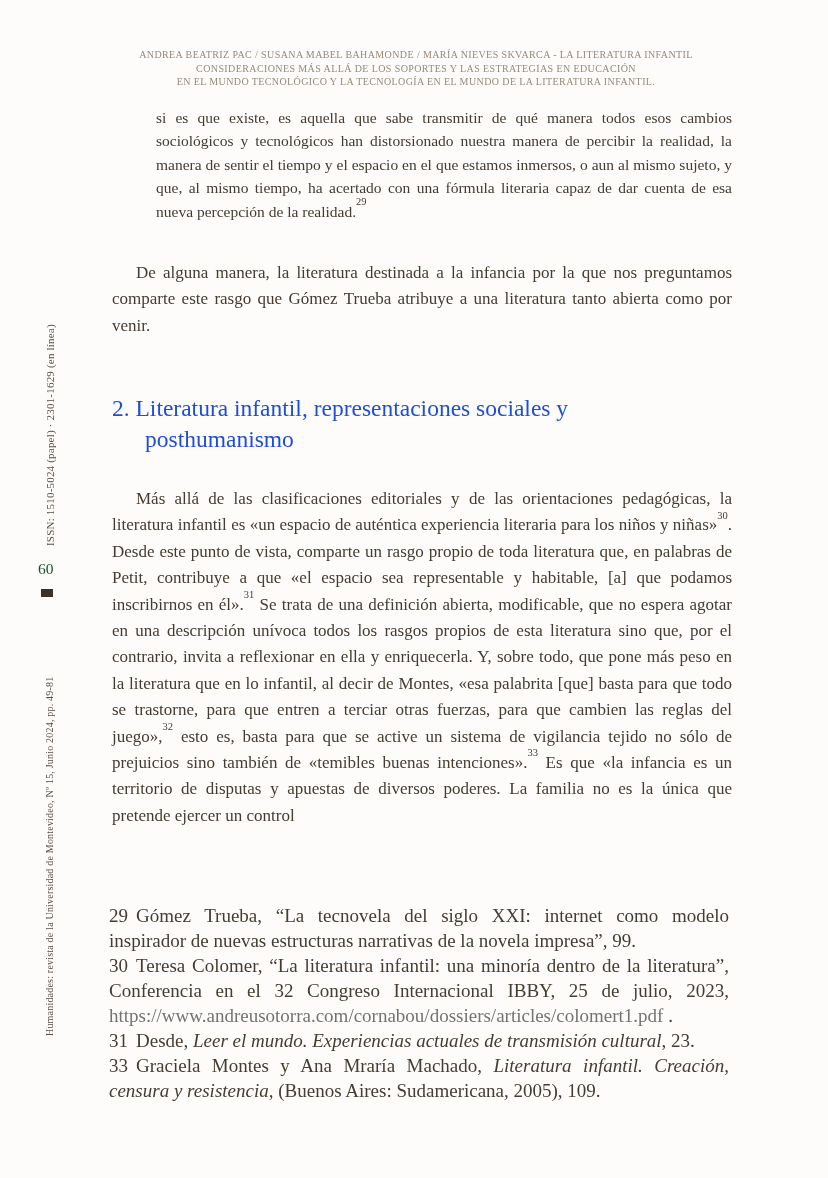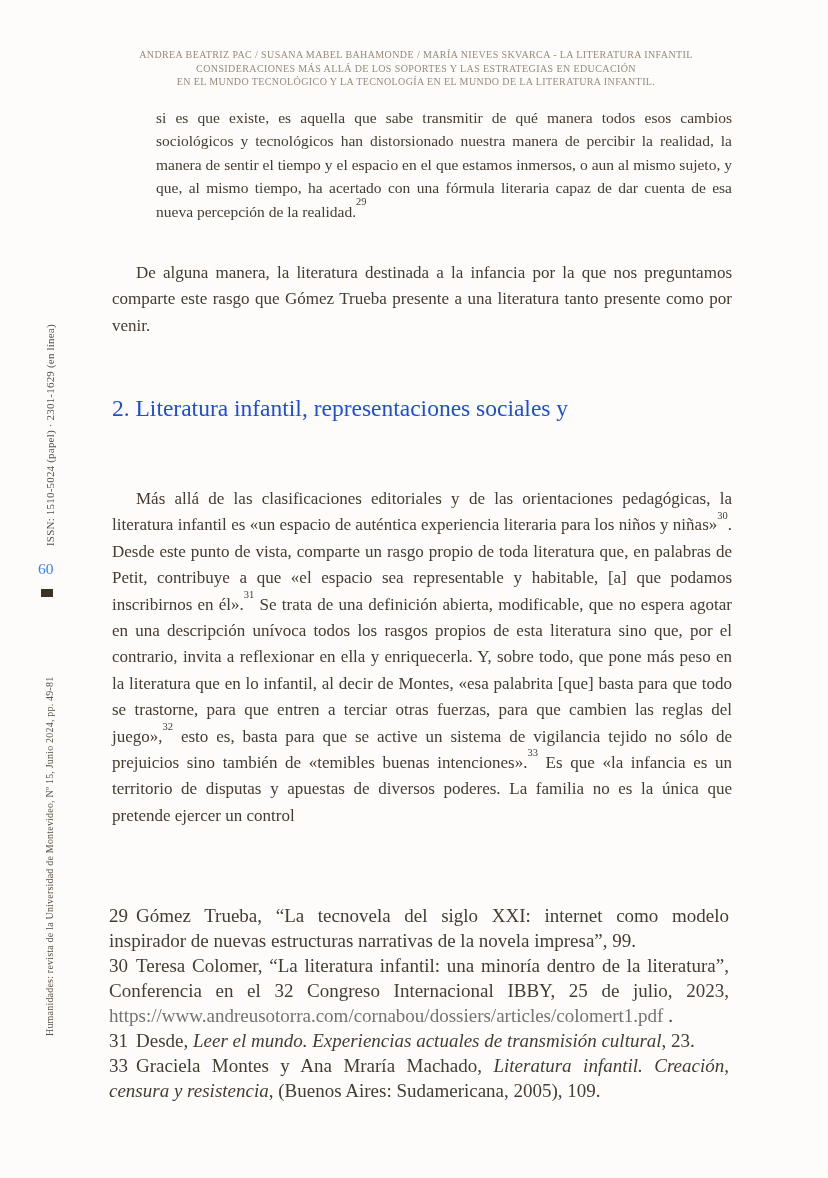--- a/index.html
+++ b/index.html
@@ -29,21 +29,21 @@
     position: absolute;
     transform-origin: 0 0;
     transform: rotate(-90deg);
     white-space: nowrap;
     color: #5a5046;
   }
   .sidebar-issn { left: 44px; top: 546px; font-size: 11px; letter-spacing: 0.2px; }
   .sidebar-journal { left: 44px; top: 1036px; font-size: 10px; letter-spacing: 0.2px; }
   .page-num {
     position: absolute; left: 38px; top: 560px;
-    font-size: 15.5px; color: #3b82f6;
+    font-size: 15.5px; color: #14532d;
   }
   .page-num-marker {
     position: absolute; left: 41px; top: 589px;
     width: 12px; height: 8px; background: #3a3127;
   }
 
   
   .quote {
     position: absolute;
     left: 156px; top: 106px; width: 576px;
@@ -99,24 +99,25 @@
     <div>EN EL MUNDO TECNOLÓGICO Y LA TECNOLOGÍA EN EL MUNDO DE LA LITERATURA INFANTIL.</div>
   </div>
 
   <div class="rot sidebar-issn">ISSN: 1510-5024 (papel) · 2301-1629 (en línea)</div>
   <div class="page-num">60</div>
   <div class="page-num-marker"></div>
   <div class="rot sidebar-journal">Humanidades: revista de la Universidad de Montevideo, Nº 15, Junio 2024, pp. 49-81</div>
 
   <div class="quote"><span>si es que existe, es aquella que sabe transmitir de qué manera todos esos cambios sociológicos y tecnológicos han distorsionado nuestra manera de percibir la realidad, la manera de sentir el tiempo y el espacio en el que estamos inmersos, o aun al mismo sujeto, y que, al mismo tiempo, ha acertado con una fórmula literaria capaz de dar cuenta de esa nueva percepción de la realidad.</span><sup class="sup">29</sup></div>
 
-  <div class="para para1">De alguna manera, la literatura destinada a la infancia por la que nos preguntamos comparte este rasgo que Gómez Trueba presente a una literatura tanto presente como por venir.</div>
+  <div class="para para1">De alguna manera, la literatura destinada a la infancia por la que nos preguntamos comparte este rasgo que Gómez Trueba atribuye a una literatura tanto abierta como por venir.</div>
 
   <div class="heading">
     <div>2. Literatura infantil, representaciones sociales y</div>
+    <div class="heading-line2">posthumanismo</div>
   </div>
 
   <div class="para para2"><span>Más allá de las clasificaciones editoriales y de las orientaciones pedagógicas, la literatura infantil es «un espacio de auténtica experiencia literaria para los niños y niñas»</span><sup class="sup">30</sup><span>. Desde este punto de vista, comparte un rasgo propio de toda literatura que, en palabras de Petit, contribuye a que «el espacio sea representable y habitable, [a] que podamos inscribirnos en él».</span><sup class="sup">31</sup><span> Se trata de una definición abierta, modificable, que no espera agotar en una descripción unívoca todos los rasgos propios de esta literatura sino que, por el contrario, invita a reflexionar en ella y enriquecerla. Y, sobre todo, que pone más peso en la literatura que en lo infantil, al decir de Montes, «esa palabrita [que] basta para que todo se trastorne, para que entren a terciar otras fuerzas, para que cambien las reglas del juego»,</span><sup class="sup">32</sup><span> esto es, basta para que se active un sistema de vigilancia tejido no sólo de prejuicios sino también de «temibles buenas intenciones».</span><sup class="sup">33</sup><span> Es que «la infancia es un territorio de disputas y apuestas de diversos poderes. La familia no es la única que pretende ejercer un control</span></div>
 
   <div class="footnotes">
     <div class="footnote"><span class="fn-num">29</span><span>Gómez Trueba, “La tecnovela del siglo XXI: internet como modelo inspirador de nuevas estructuras narrativas de la novela impresa”, 99.</span></div>
     <div class="footnote"><span class="fn-num">30</span><span>Teresa Colomer, “La literatura infantil: una minoría dentro de la literatura”, Conferencia en el 32 Congreso Internacional IBBY, 25 de julio, 2023, </span><span class="fn-link">https://www.andreusotorra.com/cornabou/dossiers/articles/colomert1.pdf</span><span> .</span></div>
     <div class="footnote"><span class="fn-num">31</span><span>Desde, </span><em>Leer el mundo. Experiencias actuales de transmisión cultural</em><span>, 23.</span></div>
     <div class="footnote"><span class="fn-num">33</span><span>Graciela Montes y Ana Mraría Machado, </span><em>Literatura infantil. Creación, censura y resistencia</em><span>, (Buenos Aires: Sudamericana, 2005), 109.</span></div>
   </div>

